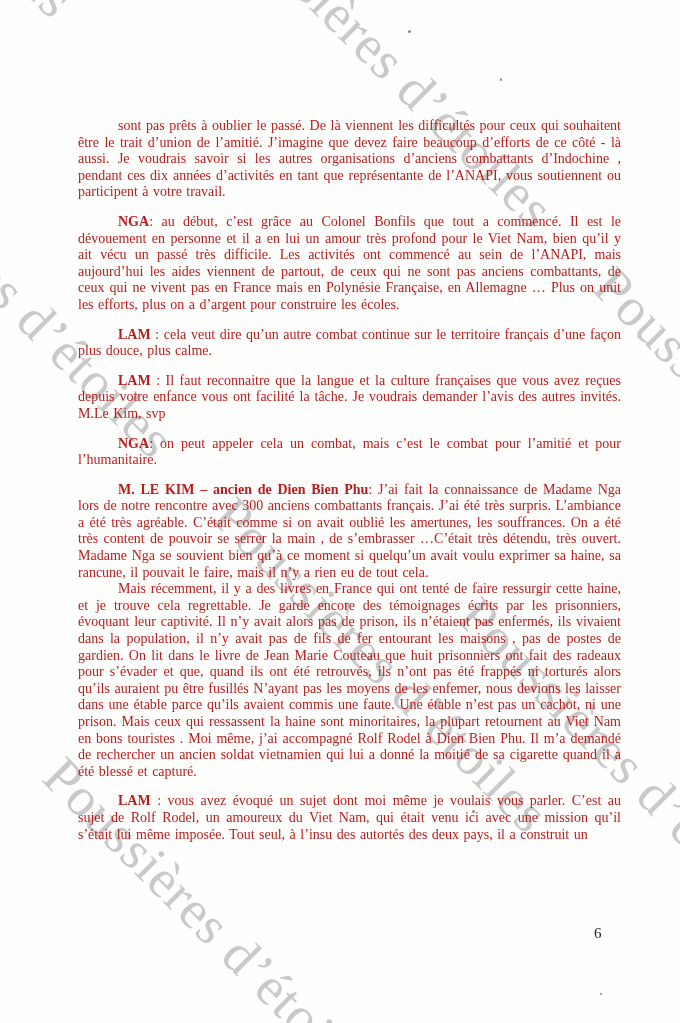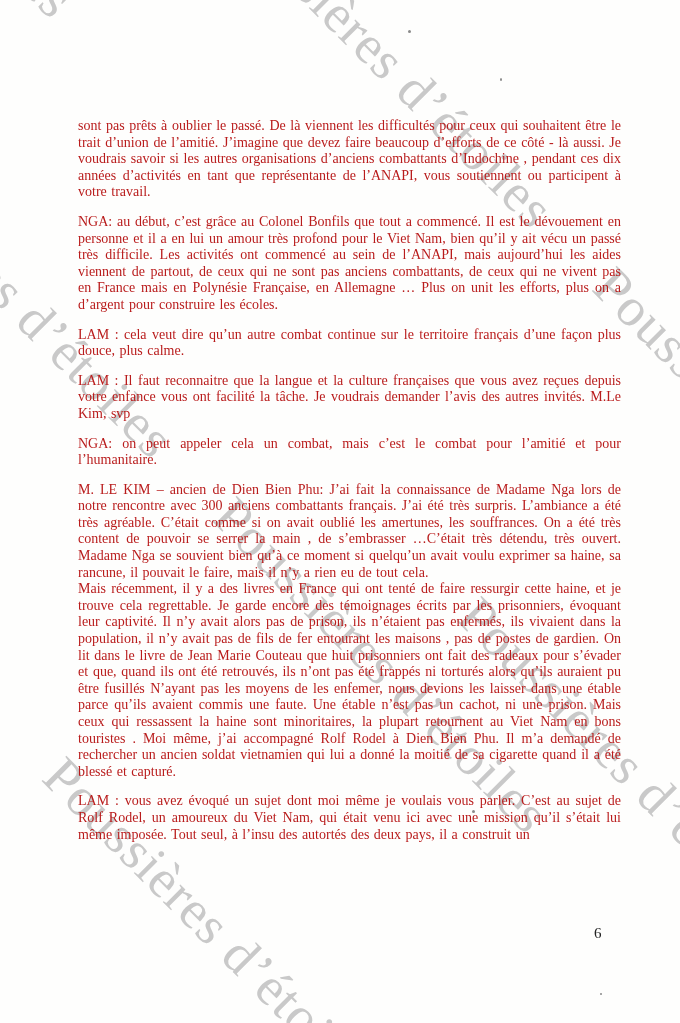--- a/index.html
+++ b/index.html
@@ -26,21 +26,21 @@
     position:absolute;
     left:78px; top:118px; width:543px;
     color:#b91c1c;
     font-size:14px;
     line-height:16.6px;
     text-align:justify;
     word-spacing:1px;
   }
   .content p { margin:0 0 13px 0; }
   .content p.tight { margin-bottom:0; }
-  .speaker { font-weight:normal; }
+  .speaker { font-weight:bold;margin-left:40px; }
   .pagenum {
     position:absolute;
     left:594px; top:925px;
     font-size:15px;
     color:#222222;
   }
   .speck { position:absolute; background:#8a8a8a; border-radius:50%; }
 </style>
 </head>
 <body>

